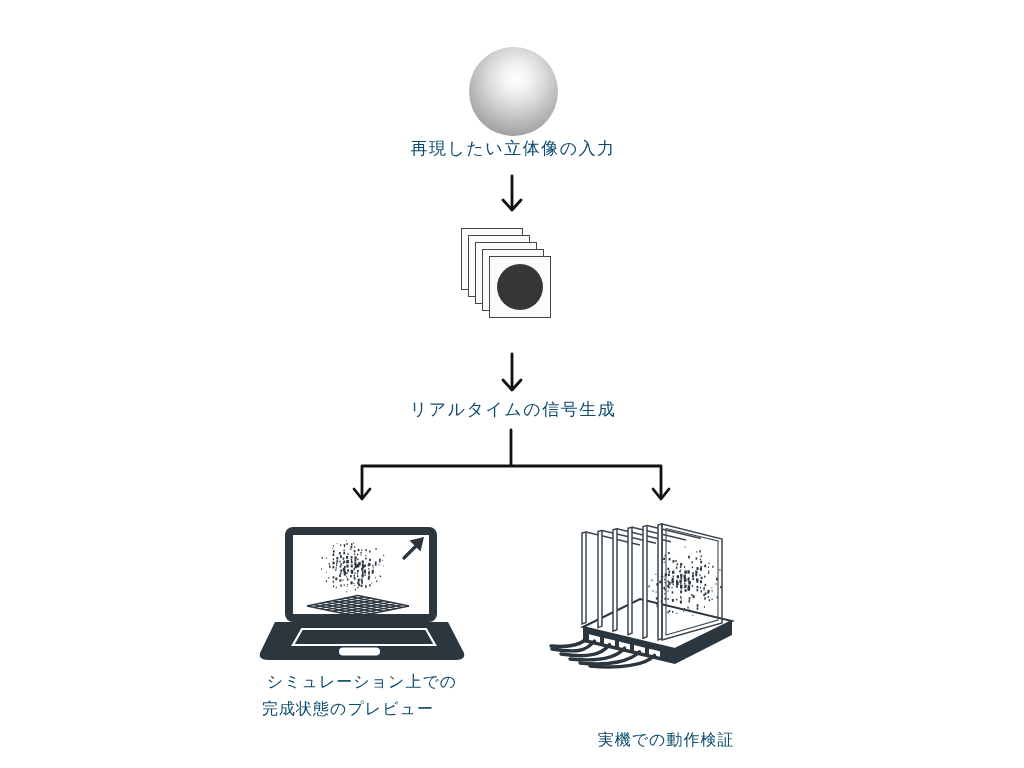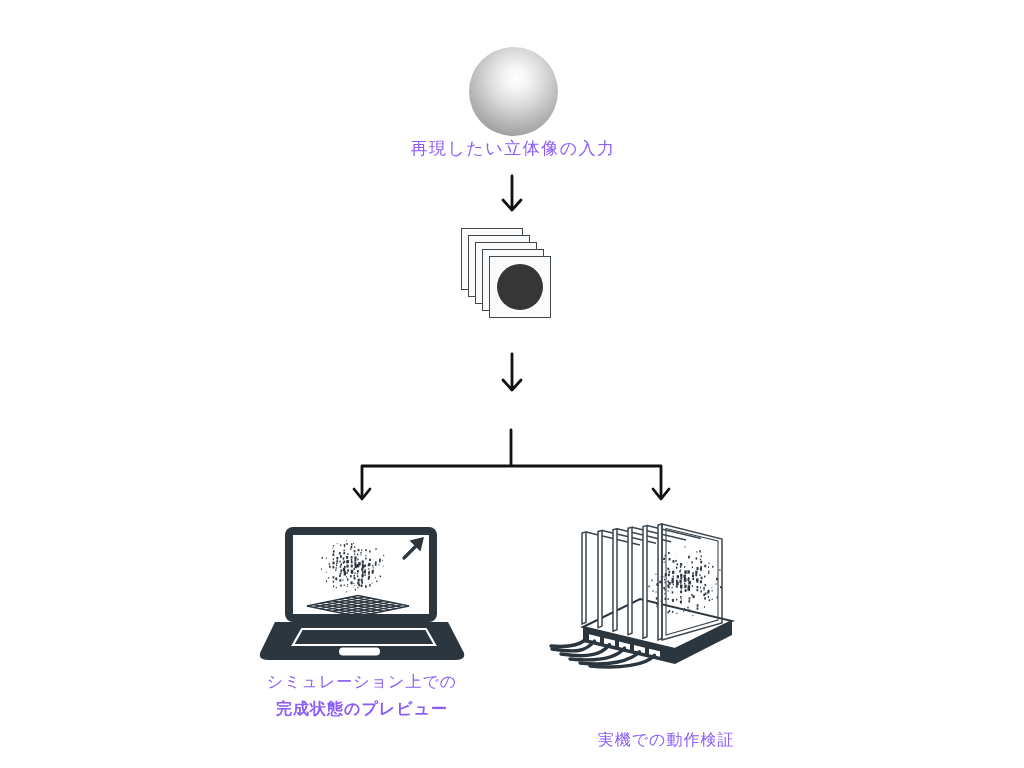--- a/index.html
+++ b/index.html
@@ -3,21 +3,21 @@
 <meta charset="utf-8">
 <style>
   html,body{margin:0;padding:0;background:#fff;}
   .canvas{
     position:relative;width:1024px;height:768px;background:#ffffff;overflow:hidden;
     font-family:"Liberation Sans","DejaVu Sans",sans-serif;color:#111;
   }
   .abs{position:absolute;}
   .label{
     position:absolute;text-align:center;font-size:17px;letter-spacing:1.5px;
-    color:#8b5cf6;white-space:nowrap;
+    color:#0c4a6e;white-space:nowrap;
   }
   .caption{font-size:16px;letter-spacing:1px;}
   
   .sphere{
     position:absolute;left:469px;top:47px;width:89px;height:89px;border-radius:50%;
     background:radial-gradient(circle at 53% 35%, #ffffff 0%, #f4f4f4 16%, #dcdcdc 36%,
                #b6b6b6 62%, #989898 84%, #8f8f8f 100%);
   }
   
   .frames{position:absolute;left:461px;top:228px;width:90px;height:90px;}
@@ -50,20 +50,21 @@
     <div class="frame-sq" style="left:14px;top:14px;"></div>
     <div class="frame-sq" style="left:21px;top:21px;"></div>
     <div class="frame-sq" style="left:28px;top:28px;"></div>
     <div class="slice-dot"></div>
   </div>
 
   <svg class="abs" style="left:498px;top:350px;" width="28" height="46" viewBox="0 0 28 46">
     <path class="stroke-arrow" d="M14 4 L14 37 M5 30 L14 40 L23 30"></path>
   </svg>
 
+  <div class="label" style="left:313px;top:398px;width:400px;">リアルタイムの信号生成</div>
 
   <svg class="abs" style="left:350px;top:425px;" width="325" height="87" viewBox="0 0 325 87">
     <path class="stroke-arrow" d="M161 5 L161 41 M12 41 L311 41 M12 41 L12 72 M311 41 L311 72"></path>
     <path class="stroke-arrow" d="M4 64 L12 74 L20 64"></path>
     <path class="stroke-arrow" d="M303 64 L311 74 L319 64"></path>
   </svg>
 
   <svg class="abs" style="left:258px;top:522px;" width="212" height="142" viewBox="0 0 212 142">
     <rect x="27" y="5" width="152" height="95" rx="8" fill="#2c363f"></rect>
     <rect x="35" y="13" width="136" height="79" fill="#ffffff"></rect>
@@ -242,21 +243,21 @@
       </g>
     <g>
       <path d="M146 36 L160 22" stroke="#2c363f" stroke-width="3.2" stroke-linecap="round"></path>
       <polygon points="166,15 151.5,18.5 162.5,29.5" fill="#2c363f"></polygon>
     </g>
     <path d="M17 100 L190 100 L206 131 Q208 138 198 138 L10 138 Q0 138 2 131 Z" fill="#2c363f"></path>
     <path d="M44 107 L168 107 L177 123 L35 123 Z" fill="none" stroke="#ffffff" stroke-width="2.2"></path>
     <rect x="81" y="125.5" width="41" height="8" rx="4" fill="#ffffff"></rect>
   </svg>
   <div class="label caption" style="left:162px;top:672px;width:400px;">シミュレーション上での</div>
-  <div class="label caption" style="left:162px;top:699px;width:400px;font-weight:bold;">完成状態のプレビュー</div>
+  <div class="label caption" style="left:148px;top:699px;width:400px;">完成状態のプレビュー</div>
 
   <svg class="abs" style="left:550px;top:508px;" width="220" height="164" viewBox="-6 -2 220 164">
 
     <polygon points="27,117 119,139 176,111 84,89" fill="#ffffff" stroke="#2c363f" stroke-width="2"></polygon>
 
     <g stroke="#3d4750" fill="#ffffff" stroke-width="1.5">
       <polygon points="26,23 30,22 30,112.5 26,114"></polygon>
       <path d="M30 22 L84 34.9" fill="none"></path>
       <polygon points="42,21.4 46,20.4 46,116.1 42,117.6"></polygon>
       <path d="M46 20.4 L100 33.3" fill="none"></path>

